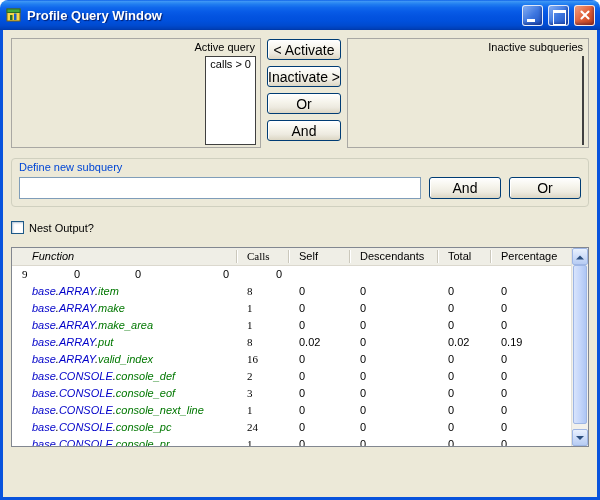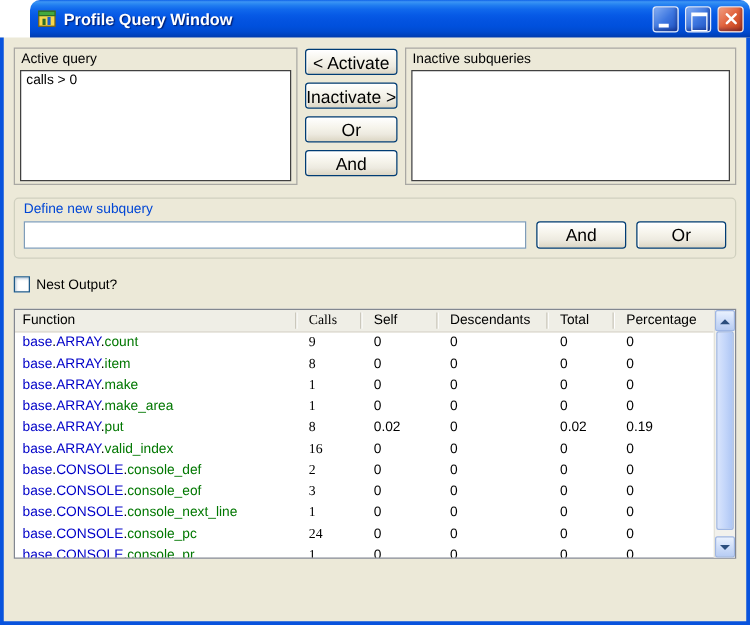--- a/index.html
+++ b/index.html
@@ -4,21 +4,21 @@
 <style>
   *{box-sizing:border-box;margin:0;padding:0;font-family:"Liberation Sans",sans-serif;}
   html,body{width:600px;height:500px;overflow:hidden;background:#fff;}
 
   .window{width:600px;height:500px;display:flex;flex-direction:column;border-radius:8px 8px 0 0;}
 
   
   .titlebar{height:30px;flex:none;display:flex;align-items:center;gap:5px;
     padding:0 5px 0 6px;border-radius:8px 8px 0 0;position:relative;
     background:linear-gradient(180deg,#0F62E8 0%,#3D95F5 5%,#2E8BF2 9%,#1F7BF0 15%,
-      #1068EC 25%,#075AE6 40%,#0353E0 55%,#0050DC 70%,#004ACF 85%,#0040B8 96%,#0038A8 100%);margin-left:24px;}
+      #1068EC 25%,#075AE6 40%,#0353E0 55%,#0050DC 70%,#004ACF 85%,#0040B8 96%,#0038A8 100%);}
   .app-icon{width:16px;height:16px;flex:none;display:inline-block;}
   .title-text{flex:1;color:#fff;font-weight:bold;font-size:13px;
     text-shadow:1px 1px 1px rgba(0,20,90,.85);white-space:nowrap;overflow:hidden;}
   .tb-btn{width:21px;height:21px;flex:none;border-radius:3px;position:relative;
     border:1px solid rgba(255,255,255,.85);box-shadow:inset -1px -2px 3px rgba(0,0,60,.35);}
   .tb-btn.min,.tb-btn.max{background:linear-gradient(135deg,#86AFF4 0%,#3E77E0 50%,#1D50C0 100%);}
   .tb-btn.close{background:linear-gradient(135deg,#F2A083 0%,#E0603A 50%,#BE3A16 100%);}
   .tb-btn.min::after{content:"";position:absolute;left:4px;bottom:3px;width:8px;height:3px;background:#fff;}
   .tb-btn.max::after{content:"";position:absolute;left:4px;top:4px;width:11px;height:11px;
     border:1px solid #fff;border-top-width:3px;}
@@ -26,21 +26,21 @@
     width:12px;height:2px;background:#fff;border-radius:1px;}
   .tb-btn.close::before{transform:translate(-50%,-50%) rotate(45deg);}
   .tb-btn.close::after{transform:translate(-50%,-50%) rotate(-45deg);}
 
   
   .win-body{flex:1;background:#ECE9D8;border:3px solid #0853DD;border-top:none;
     padding:8px;display:flex;flex-direction:column;overflow:hidden;}
 
   
   .top-row{display:flex;gap:6px;height:110px;flex:none;}
-  .panel{width:227px;flex:none;border:1px solid #A9A8A3;display:flex;flex-direction:column;background:#ECE9D8;}
+  .panel{width:250px;flex:none;border:1px solid #A9A8A3;display:flex;flex-direction:column;background:#ECE9D8;align-items:flex-end;}
   .panel.grow{flex:1;width:auto;}
   .panel-label{height:17px;font-size:11px;padding:2px 5px;color:#000;}
   .panel-list{flex:1;margin:0 4px 2px;background:#fff;border:1px solid #404040;overflow:hidden;}
   .list-item{font-size:11px;padding:1px 4px;white-space:nowrap;}
   .mid-col{width:74px;flex:none;display:flex;flex-direction:column;gap:6px;padding-top:1px;}
 
   
   .xp-btn{height:21px;border:1px solid #003C74;border-radius:3px;font-size:14px;color:#000;
     background:linear-gradient(180deg,#FFFFFF 0%,#F5F3EA 45%,#EDEAE0 70%,#DCD6C4 100%);
     box-shadow:inset 1px 1px 0 #fff;cursor:default;white-space:nowrap;}
@@ -65,21 +65,21 @@
   .th{flex:none;font-size:11px;line-height:17px;padding-left:10px;position:relative;color:#000;white-space:nowrap;}
   .th::after{content:"";position:absolute;right:0;top:2px;width:1px;height:13px;background:#CBC8BC;box-shadow:1px 0 0 #fff;}
   .th.filler{flex:1;}
   .th.filler::after{display:none;}
   .col-0{width:225px;}
   .col-1{width:52px;font-family:Liberation Serif, serif;}
   .col-2{width:61px;}
   .col-3{width:88px;}
   .col-4{width:53px;}
   .col-5{width:85px;}
-  .th.col-0,.td.col-0{padding-left:6px;}
+  .th.col-0,.td.col-0{padding-left:20px;font-style:italic;}
   .rows{position:absolute;top:18px;left:0;right:17px;bottom:0;overflow:hidden;}
   .tr{display:flex;height:17px;line-height:17px;}
   .td{flex:none;font-size:11px;padding-left:10px;white-space:nowrap;overflow:hidden;color:#000;}
   .fn-a{color:var(--cluster,#0000C8);}
   .fn-b{color:var(--feature,#007700);}
 
   
   .sb{position:absolute;top:0;right:0;bottom:0;width:17px;background:#F2F1EC;border-left:1px solid #E3E2DA;}
   .sb-btn{position:absolute;left:0;right:0;height:17px;border:1px solid #9EB6E4;border-radius:2px;
     background:linear-gradient(180deg,#E9F1FE 0%,#CFDEF9 50%,#B7CCF3 100%);}
@@ -156,21 +156,20 @@
           <div class="th col-0">Function</div>
           <div class="th col-1">Calls</div>
           <div class="th col-2">Self</div>
           <div class="th col-3">Descendants</div>
           <div class="th col-4">Total</div>
           <div class="th col-5">Percentage</div>
           <div class="th filler"></div>
         </div>
       <div class="rows">
           <div class="tr">
-            <div class="td col-0"><span class="fn-a">base</span>.<span class="fn-a">ARRAY</span>.<span class="fn-b">count</span></div>
             <div class="td col-1">9</div>
             <div class="td col-2">0</div>
             <div class="td col-3">0</div>
             <div class="td col-4">0</div>
             <div class="td col-5">0</div>
           </div>
           <div class="tr">
             <div class="td col-0"><span class="fn-a">base</span>.<span class="fn-a">ARRAY</span>.<span class="fn-b">item</span></div>
             <div class="td col-1">8</div>
             <div class="td col-2">0</div>

